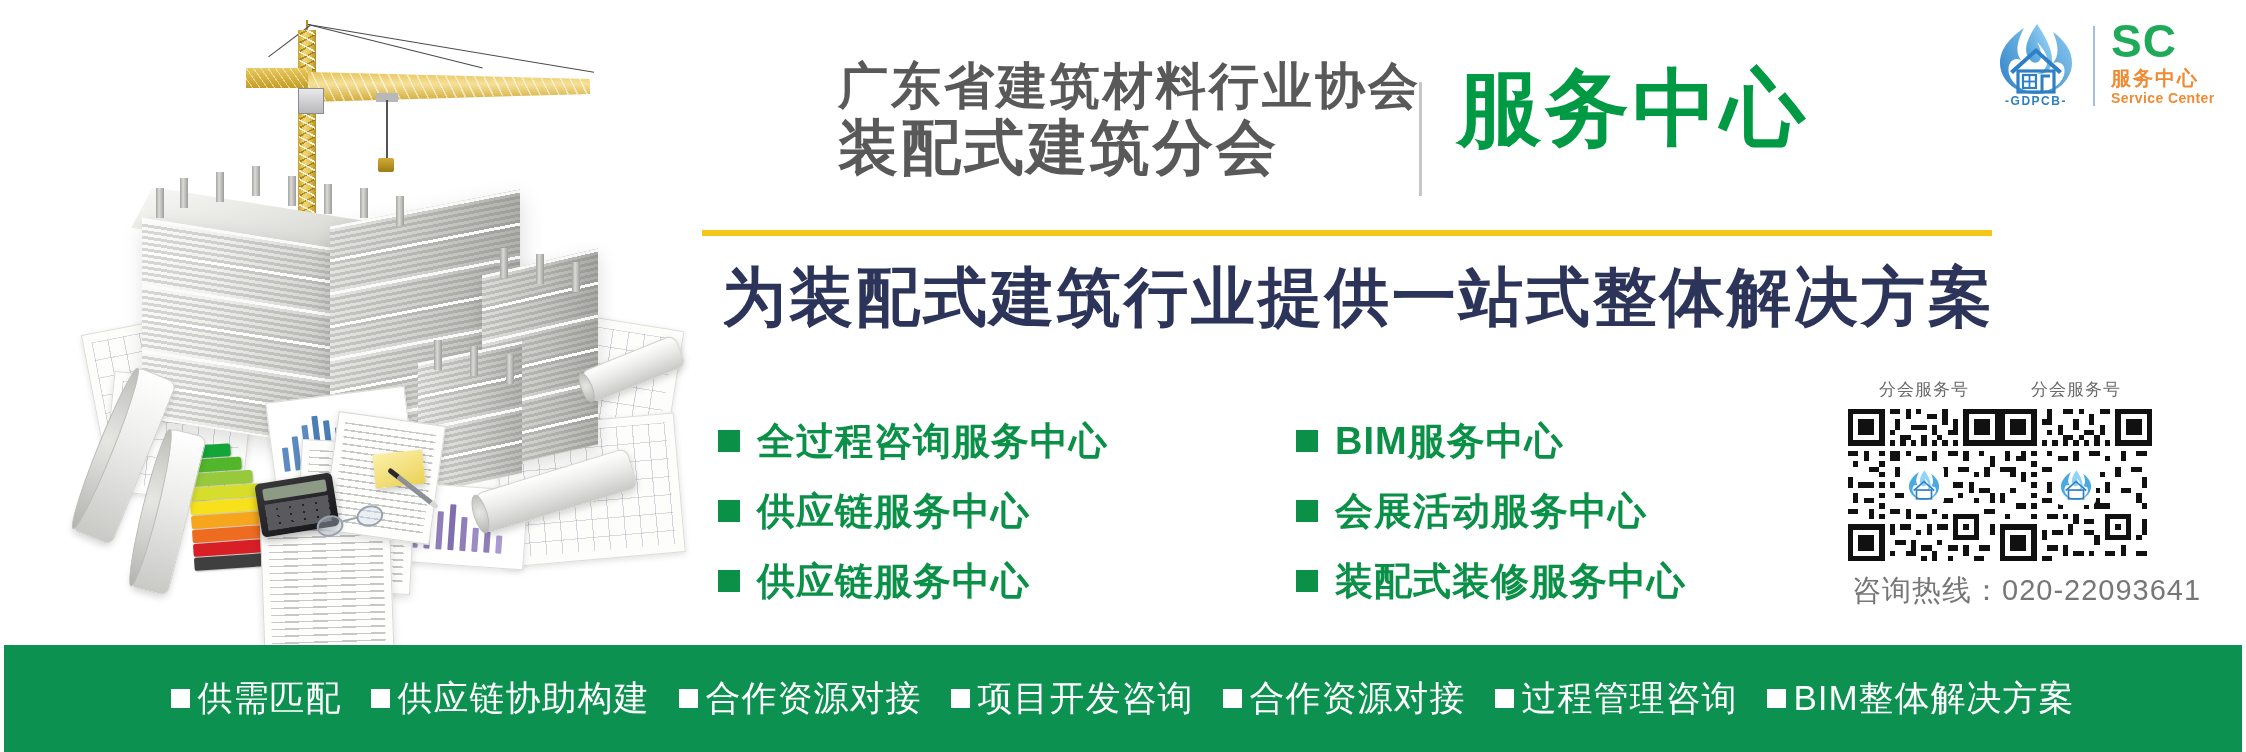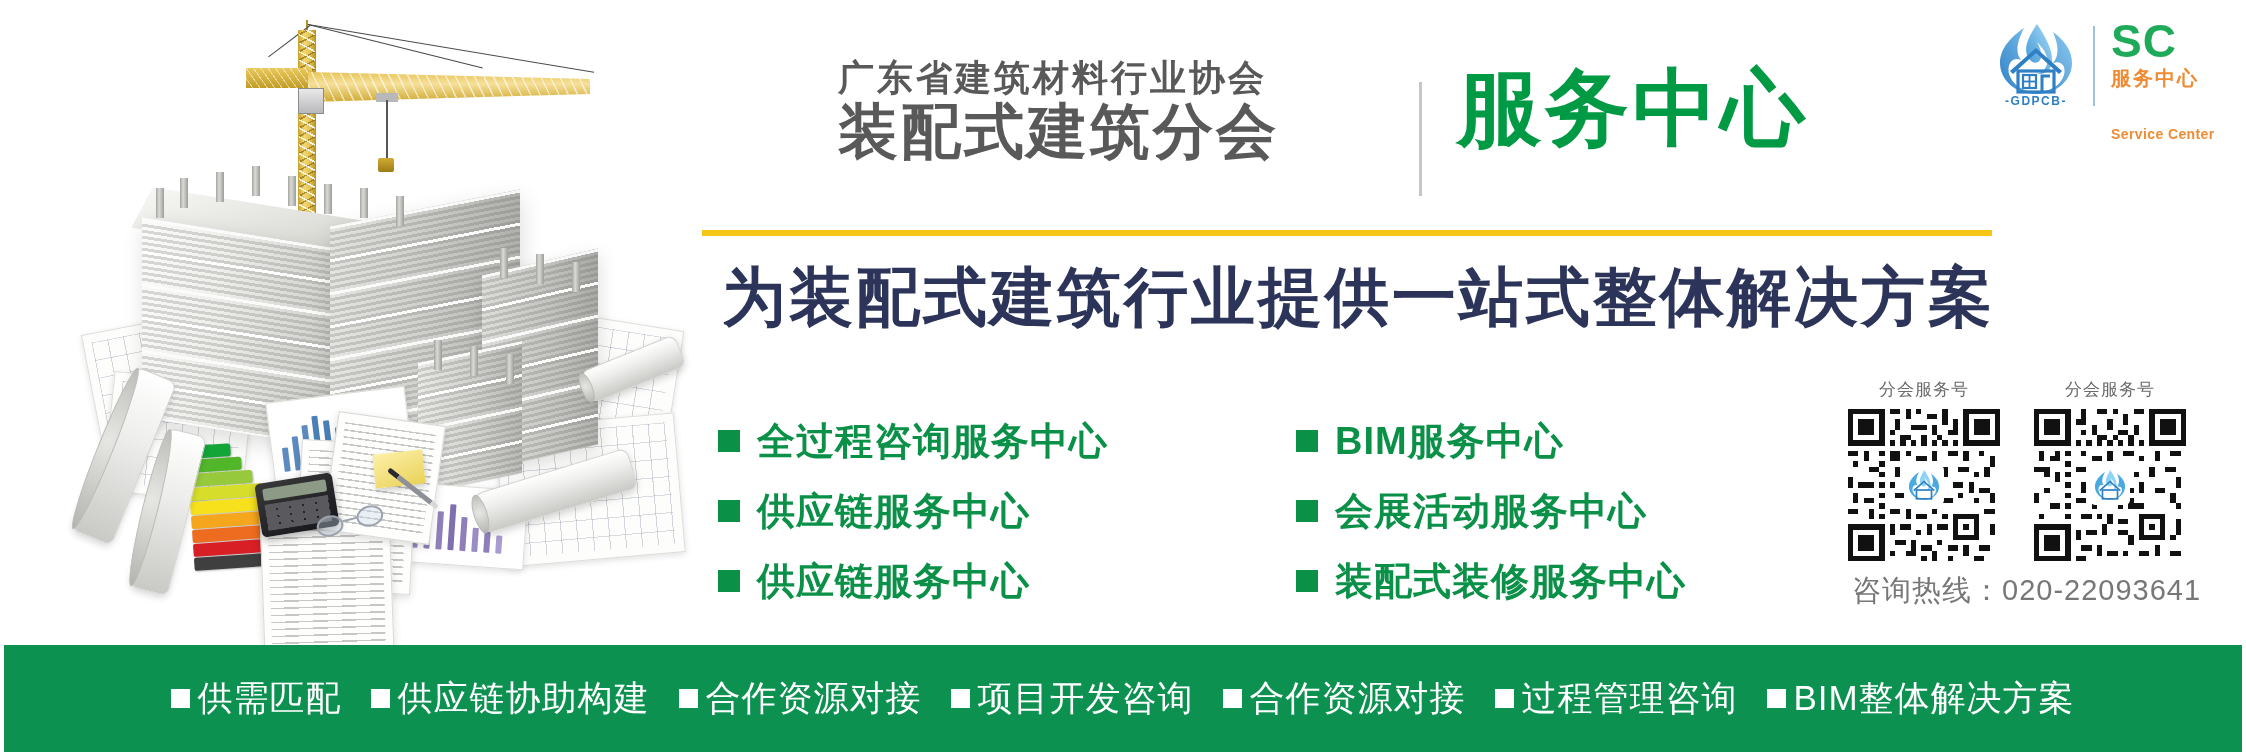--- a/index.html
+++ b/index.html
@@ -183,21 +183,21 @@
   }
   .pen {
     position:absolute; left:352px; top:486px; width:62px; height:5px; border-radius:3px;
     background: linear-gradient(90deg,#2a2a2e 0 12px,#8d9096 12px 54px,#d8d8d8 54px 100%);
     transform: rotate(38deg);
   }
 
   
   .assoc-block { position:absolute; left:838px; top:58px; }
   .assoc-line1 {
-    font-size: 36px; font-weight: 700; color:#595959; letter-spacing: 3px; line-height: 1.12;
+    font-size: 50px; font-weight: 700; color:#595959; letter-spacing: 3px; line-height: 1.12;
     white-space: nowrap;
   }
   .assoc-line2 {
     font-size: 60px; font-weight: 700; color:#595959; letter-spacing: 3px; line-height: 1.08;
     white-space: nowrap; margin-top: 2px;
   }
   .v-divider {
     position:absolute; left:1419px; top:82px; width:3px; height:114px;
     background:#c6c6c6;
   }
@@ -244,26 +244,26 @@
   }
   .logo-sep { position:absolute; left:100px; top:8px; width:2px; height:80px; background:#9fc1dd; }
   .logo-right { position:absolute; left:118px; top:2px; }
   .logo-sc {
     font-size:46px; font-weight:700; color:#1faa59; line-height:.95; letter-spacing:1px;
   }
   .logo-cn {
     font-size:20px; font-weight:700; color:#ef8b33; letter-spacing:2px; line-height:1.2; margin-top:2px;
   }
   .logo-en {
-    font-size:14px; font-weight:700; color:#ef8b33; letter-spacing:.4px; line-height:1.2;margin-top:36px;
+    font-size:14px; font-weight:700; color:#ef8b33; letter-spacing:.4px; line-height:1.2;
   }
 
   
   .qr-block { position:absolute; left:1848px; top:378px; width:370px; }
-  .qr-row { display:flex; gap:34px; }
+  .qr-row { display:flex; }
   .qr-cell { width:152px; }
   .qr-caption {
     text-align:center; font-size:17px; color:#6a6a6a; letter-spacing:1px; margin-bottom:8px;
     white-space:nowrap;
   }
   .qr-code {
     position:relative; width:152px; height:152px; background:#fff;
   }
   .qr-code svg { display:block; width:152px; height:152px; }
   .qr-logo {

